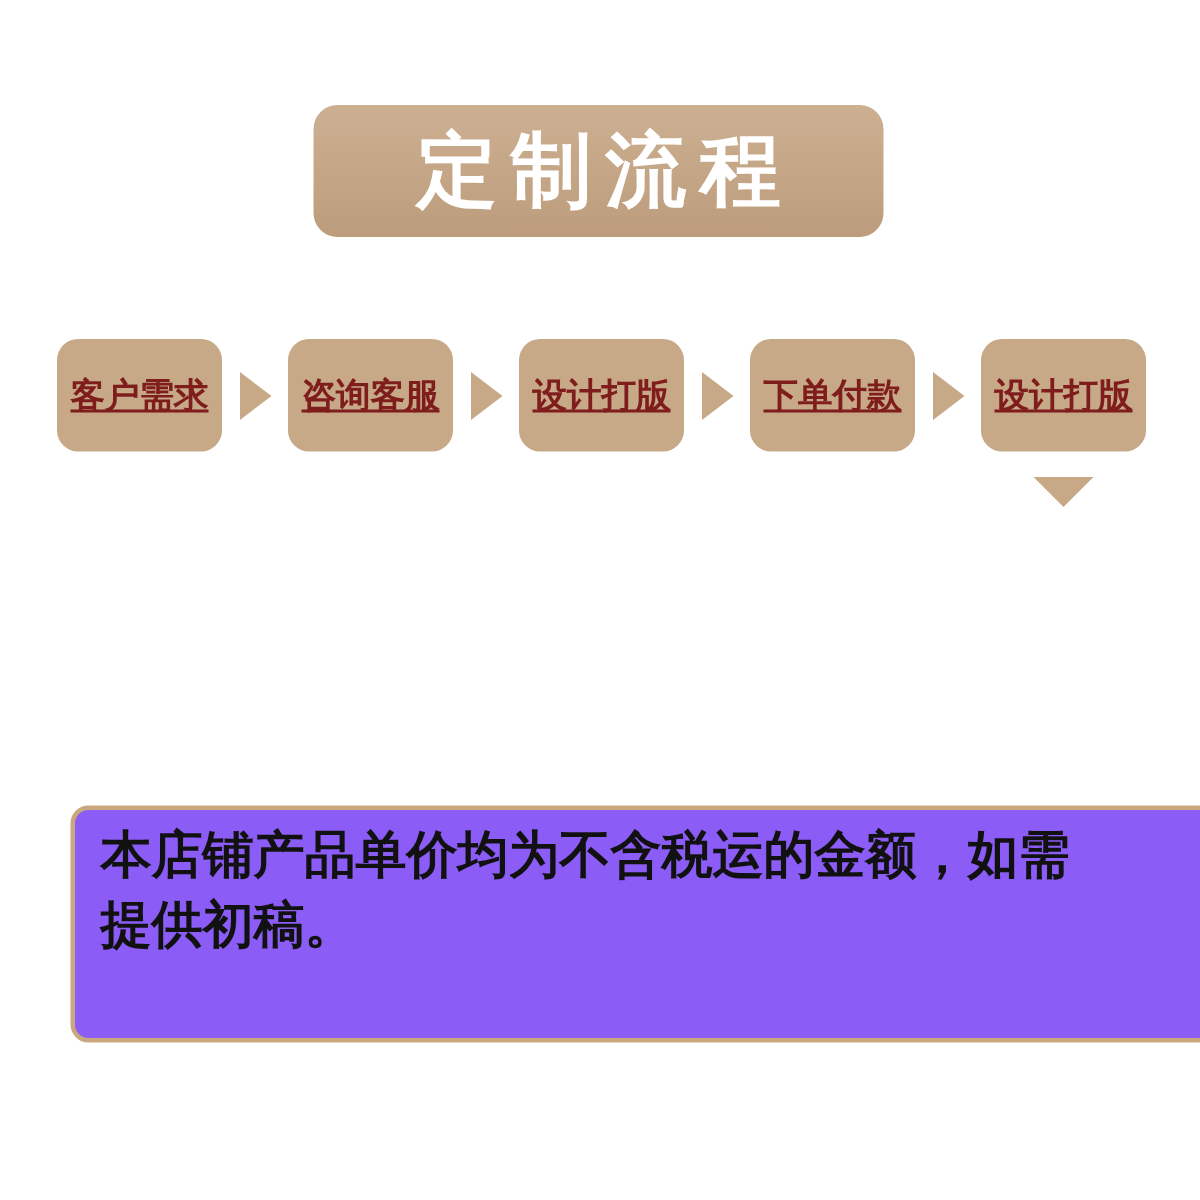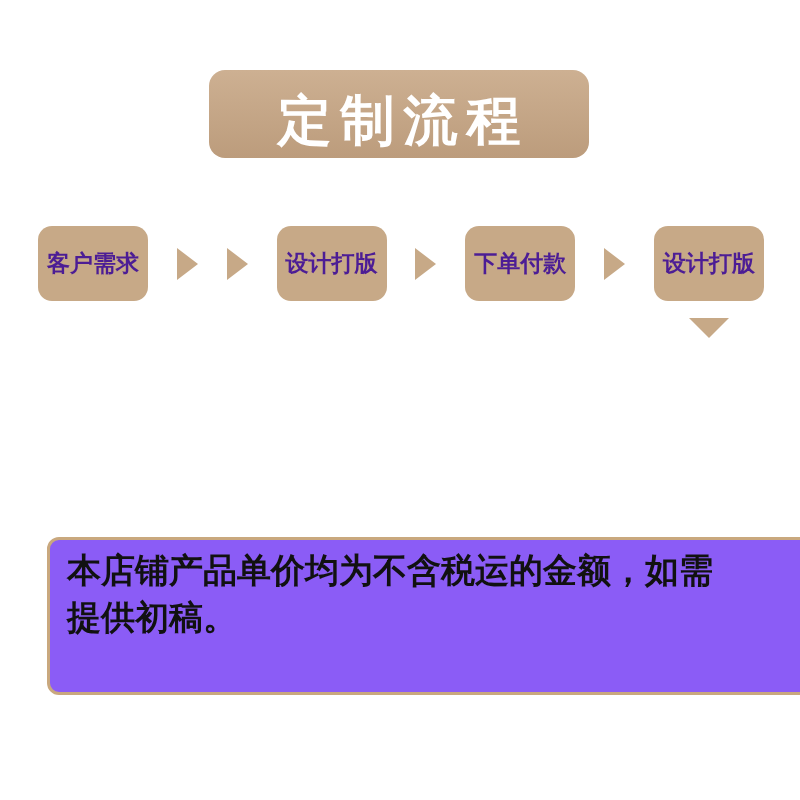--- a/index.html
+++ b/index.html
@@ -13,21 +13,21 @@
   .page {
     position: absolute; left: 0; top: 0; width: 800px; height: 800px;
     background: #ffffff;
   }
   
   .banner {
     position: absolute; left: 209px; top: 70px;
     width: 380px; height: 88px;
     border-radius: 16px;
     background: linear-gradient(180deg, #cdb092 0%, #bc9c7c 100%);
-    display: flex; align-items: flex-end; justify-content: center;
+    display: flex; align-items: center; justify-content: center;
   }
   .banner .title-text {
     color: #ffffff;
     font-size: 54px;
     font-weight: bold;
     letter-spacing: 9px;
     text-indent: 9px;
     white-space: nowrap;
   }
   
@@ -38,24 +38,25 @@
   .flow-row.row1 { top: 226px; }
   .flow-row.row2 { top: 356px; }
   .step {
     width: 110px; height: 75px;
     background: #c7a987;
     border-radius: 14px;
     display: flex; align-items: center; justify-content: center;
     flex: 0 0 auto;
   }
   .step span {
-    color: #4c1d95;
+    color: #7f1d1d;
     font-size: 23px;
     font-weight: bold;
     white-space: nowrap;
+    text-decoration: underline;
   }
   .arrow-right {
     width: 0; height: 0; flex: 0 0 auto;
     border-top: 16px solid transparent;
     border-bottom: 16px solid transparent;
     border-left: 21px solid #c7a987;
   }
   .arrow-left {
     width: 0; height: 0; flex: 0 0 auto;
     border-top: 16px solid transparent;
@@ -94,20 +95,23 @@
 
   <div class="banner">
     <span class="title-text">定制流程</span>
   </div>
 
   <div class="flow-row row1">
     <div class="step">
       <span>客户需求</span>
     </div>
     <div class="arrow-right"></div>
+    <div class="step">
+      <span>咨询客服</span>
+    </div>
     <div class="arrow-right"></div>
     <div class="step">
       <span>设计打版</span>
     </div>
     <div class="arrow-right"></div>
     <div class="step">
       <span>下单付款</span>
     </div>
     <div class="arrow-right"></div>
     <div class="step">

